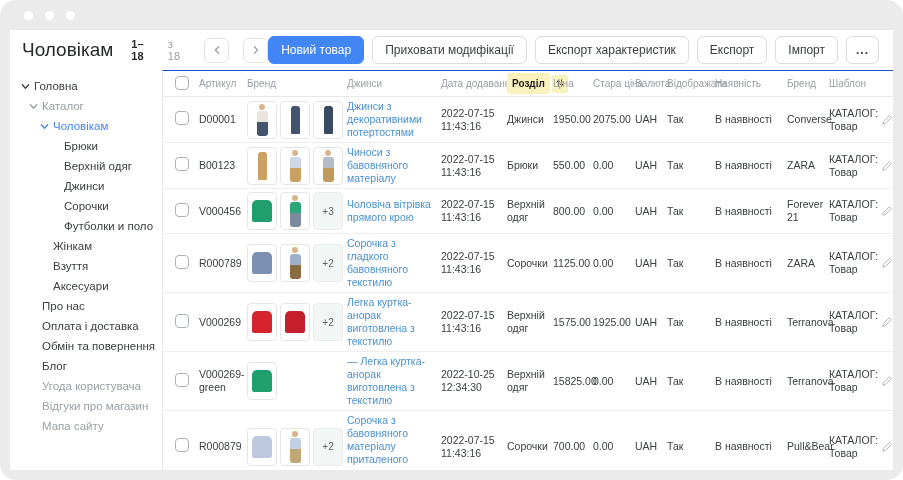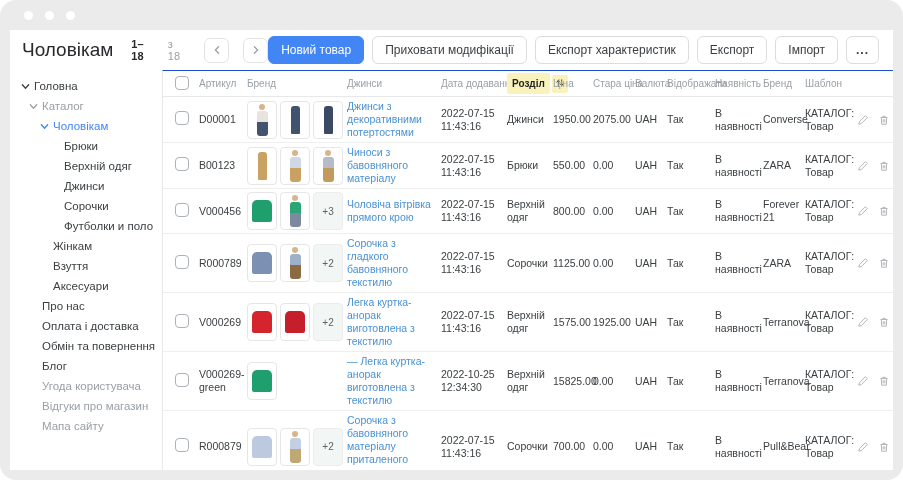--- a/index.html
+++ b/index.html
@@ -41,21 +41,21 @@
   .c-check { width: 24px; }
   .c-sku   { width: 48px; }
   .c-photo { width: 100px; }
   .c-name  { width: 94px; }
   .c-date  { width: 66px; }
   .c-sect  { width: 46px; }
   .c-price { width: 40px; text-align: right; padding-right: 10px; }
   .c-old   { width: 42px; }
   .c-cur   { width: 32px; }
   .c-disp  { width: 48px; }
-  .c-avail { width: 48px; }
+  .c-avail { width: 72px; }
   .c-brand { width: 42px; }
   .c-tpl   { width: 52px; }
   .c-act   { flex: 1; display: flex; justify-content: flex-end; gap: 9px; padding-right: 2px; }
   .thead .c-price { text-align: left; }
   .hl { background: var(--highlight); color: #1f1f1f; font-weight: 700; padding: 5px 5px; border-radius: 2px; }
   .hl-ic { background: var(--highlight); padding: 3px 3px; border-radius: 2px; margin-left: 2px; color: #3c4043; cursor: pointer; }
 
   .rows { flex: 1; overflow: hidden; }
   .trow { display: flex; align-items: center; min-height: 41px; padding: 3px 8px 3px 12px;
     border-bottom: 1px solid #efefef; font-size: 10.5px; color: #3c4043; line-height: 13px; }

